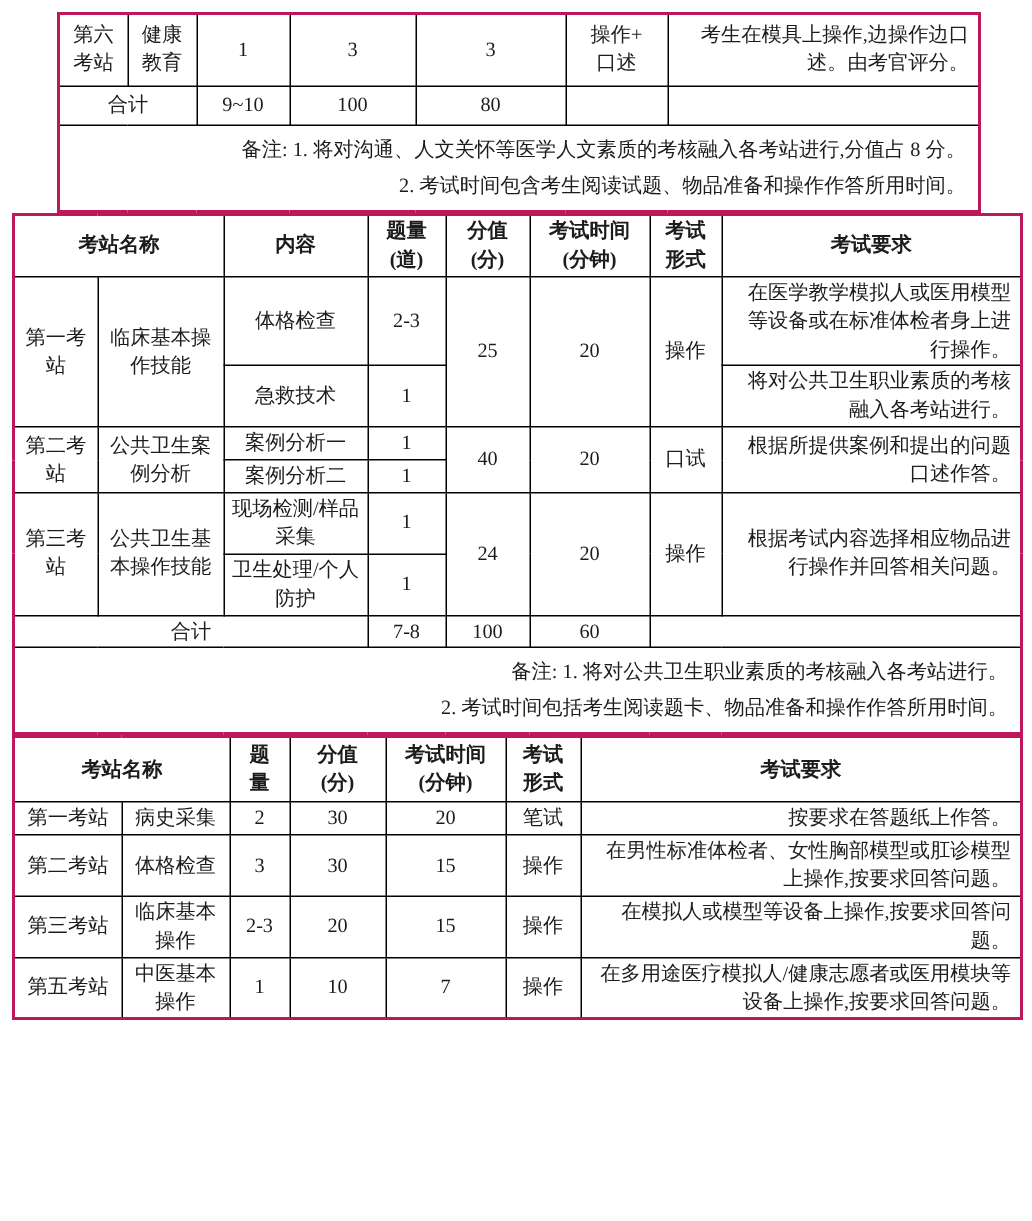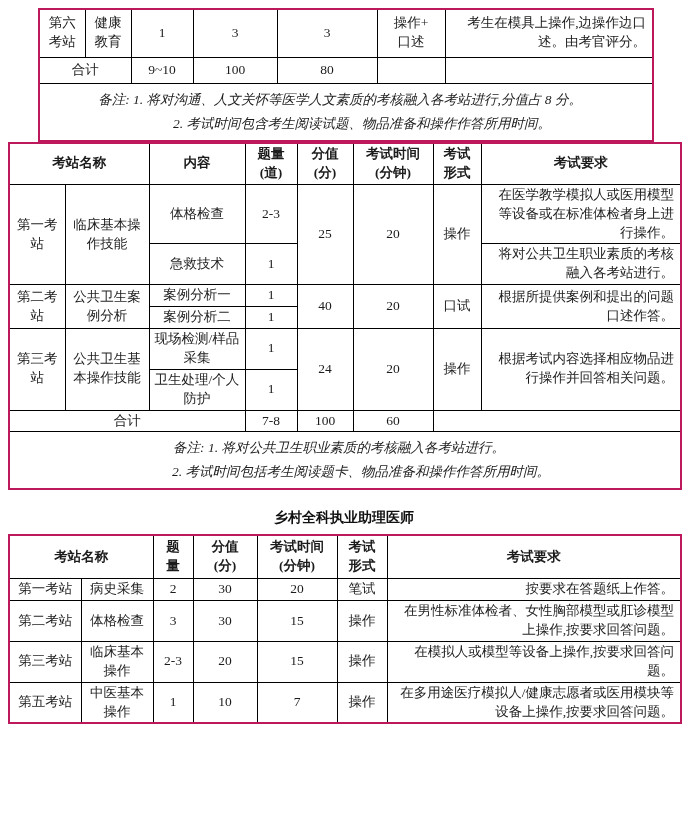--- a/index.html
+++ b/index.html
@@ -31,21 +31,21 @@
   .title-2 { margin:19px 0 7px 0; }
 
   
   .rt1 { height:48px; } .rt2 { height:26px; } .rt3 { height:58px; }
   .rmh { height:36px; } .rm1 { height:50px; } .rm2 { height:36px; }
   .rm3 { height:19px; } .rm4 { height:19px; } .rm5 { height:40px; }
   .rm6 { height:38px; } .rmt { height:20px; } .rmn { height:44px; }
   .rbh { height:44px; } .rb  { height:34px; } .rb1 { height:20px; }
   .rb4 { height:32px; }
 
-  .notes-cell { text-align:center; padding:4px 24px 4px 12px; vertical-align:middle;font-style:italic; }
+  .notes-cell { text-align:right; padding:4px 8px 4px 12px; vertical-align:middle; }
   .note-line { line-height:1.75; }
   .note-item2 { padding-left:44px; line-height:1.75; }
   .req { text-align:right; padding:1px 6px; }
 </style>
 </head>
 <body>
 
 <div class="page">
 
   <table class="grid t-top">
@@ -164,21 +164,20 @@
     </tr>
     <tr class="rmn">
       <td colspan="8" class="notes-cell">
         <div class="note-line"><span>备注:</span> <span>1. 将对公共卫生职业素质的考核融入各考站进行。</span></div>
         <div class="note-item2">2. 考试时间包括考生阅读题卡、物品准备和操作作答所用时间。</div>
       </td>
     </tr>
   </tbody>
     </table>
 
-  <div class="tbl-title title-2">乡村全科执业助理医师</div>
 
   <table class="grid t-wide">
     <colgroup>
       <col style="width:72px">
         <col style="width:72px">
         <col style="width:40px">
         <col style="width:64px">
       <col style="width:80px">
         <col style="width:50px">
         <col style="width:294px">

